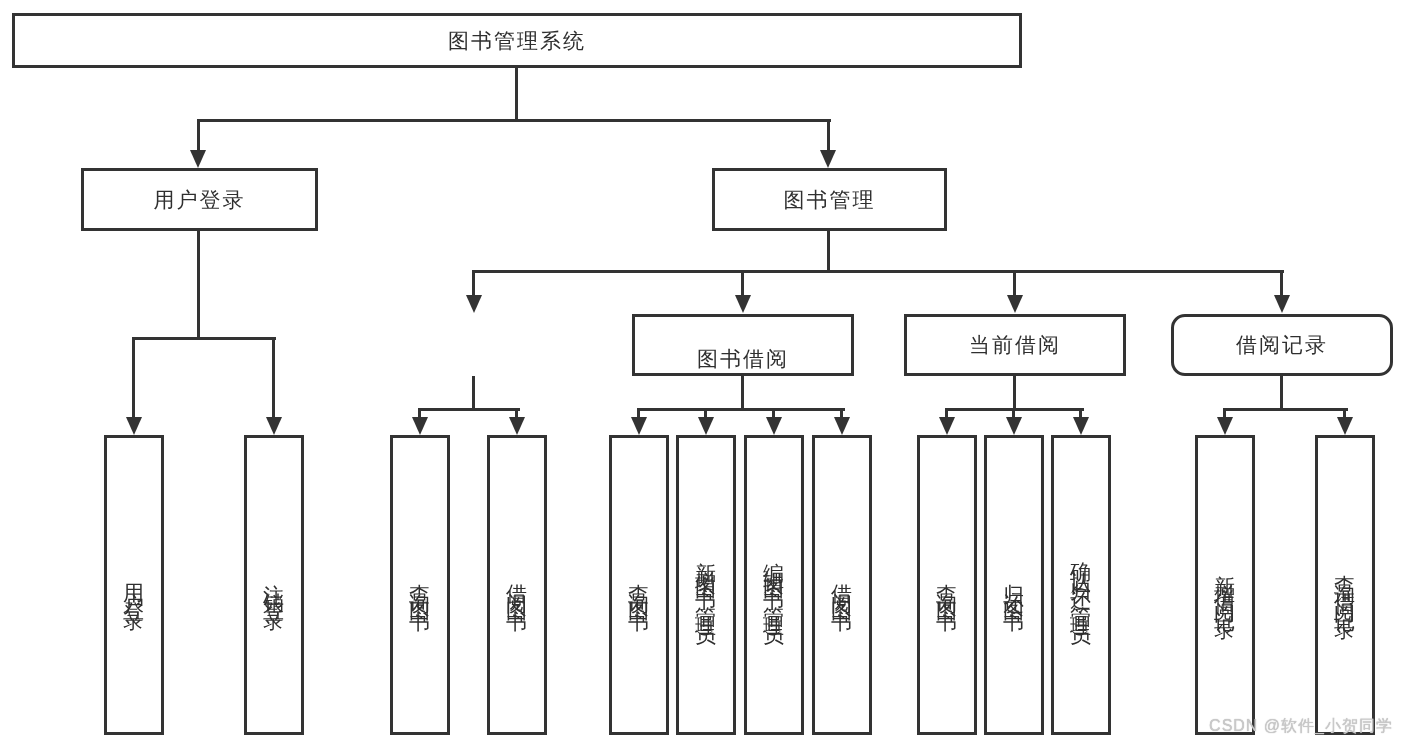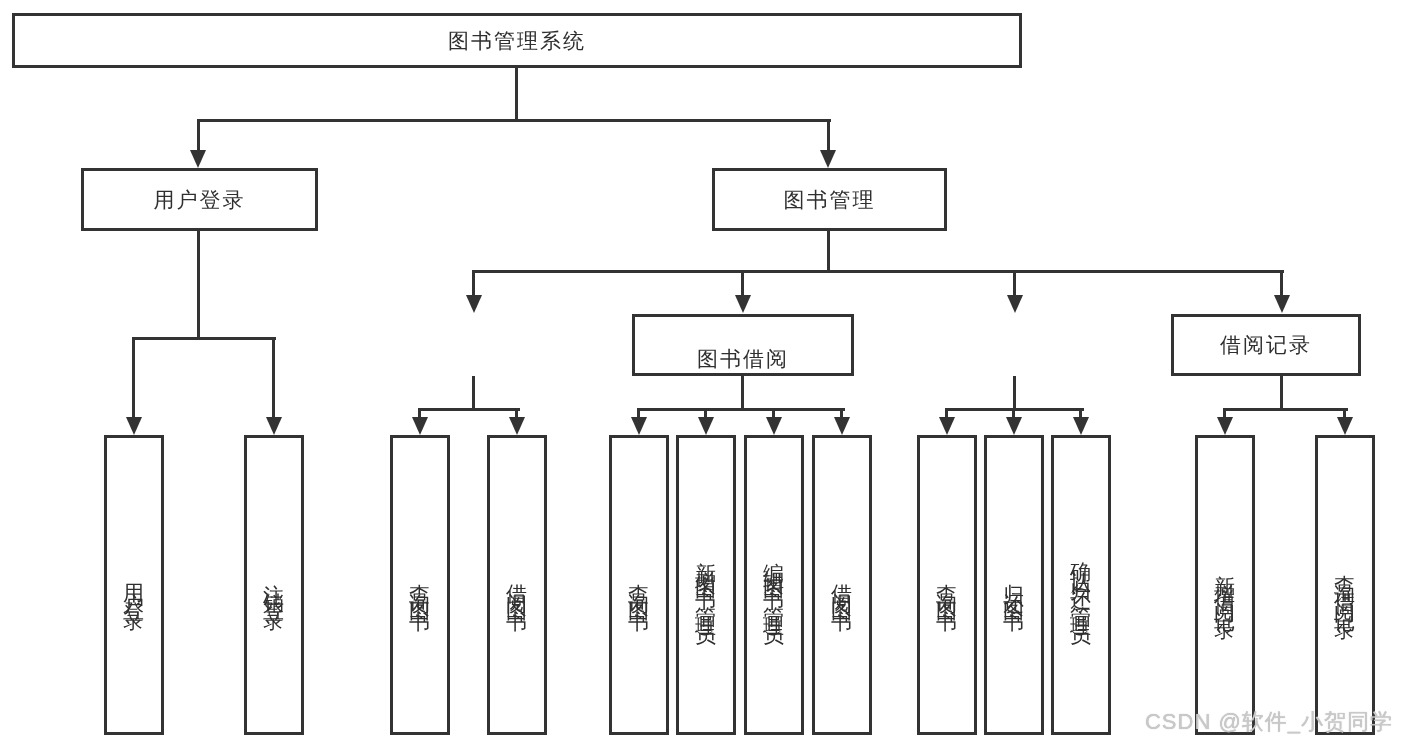--- a/index.html
+++ b/index.html
@@ -42,21 +42,21 @@
     color:#2f2f2f;
     font-size:21px;
     line-height:1;
     letter-spacing:9px;
     white-space:nowrap;
   }
   
   .watermark{
     position:absolute;
     right:12px;bottom:10px;
-    font-size:22px;
+    font-size:16px;
     color:#c9c9c9;
     text-shadow:0 0 1px #a8a8a8;
     z-index:3;
     letter-spacing:1px;
   }
 </style>
 </head>
 <body>
 
 <div id="canvas">
@@ -127,21 +127,24 @@
   <div class="box" style="left:81px;top:168px;width:237px;height:63px;">
     <span class="label">用户登录</span>
   </div>
   <div class="box" style="left:712px;top:168px;width:235px;height:63px;">
     <span class="label">图书管理</span>
   </div>
 
   <div class="box" style="left:632px;top:314px;width:222px;height:62px;align-items:flex-end;">
     <span class="label">图书借阅</span>
   </div>
-  <div class="box" style="left:1171px;top:314px;width:190px;height:62px;">
+  <div class="box" style="left:904px;top:314px;width:222px;height:62px;">
+    <span class="label">当前借阅</span>
+  </div>
+  <div class="box" style="left:1171px;top:314px;width:222px;height:62px;border-radius:14px;">
     <span class="label">借阅记录</span>
   </div>
 
   <div class="box leaf" style="left:104px;top:435px;">
     <span class="vlabel">用户登录</span>
   </div>
   <div class="box leaf" style="left:244px;top:435px;">
     <span class="vlabel">注销登录</span>
   </div>
 

